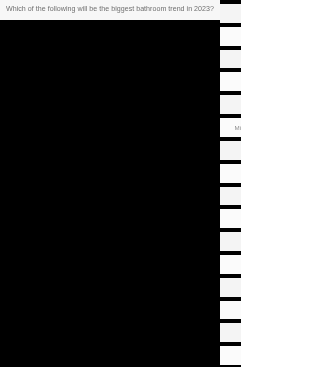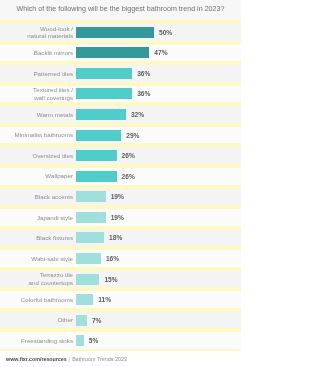--- a/index.html
+++ b/index.html
@@ -10,23 +10,22 @@
     width: 241px;
     height: 367px;
     background: #ffffff;
     font-family: "Liberation Sans", sans-serif;
     overflow: hidden;
     position: relative;
   }
   #infographic {
     width: 241px;
     height: 367px;
-    background: #fef9c3;
-    display: flex;
-    flex-direction: column;
+    background: #000000;
+    display: flex;
     position: relative;
     box-sizing: border-box;
   }
   
   .title-bar {
     height: 20px;
     flex: 0 0 20px;
     display: flex;
     align-items: center;
     justify-content: center;

